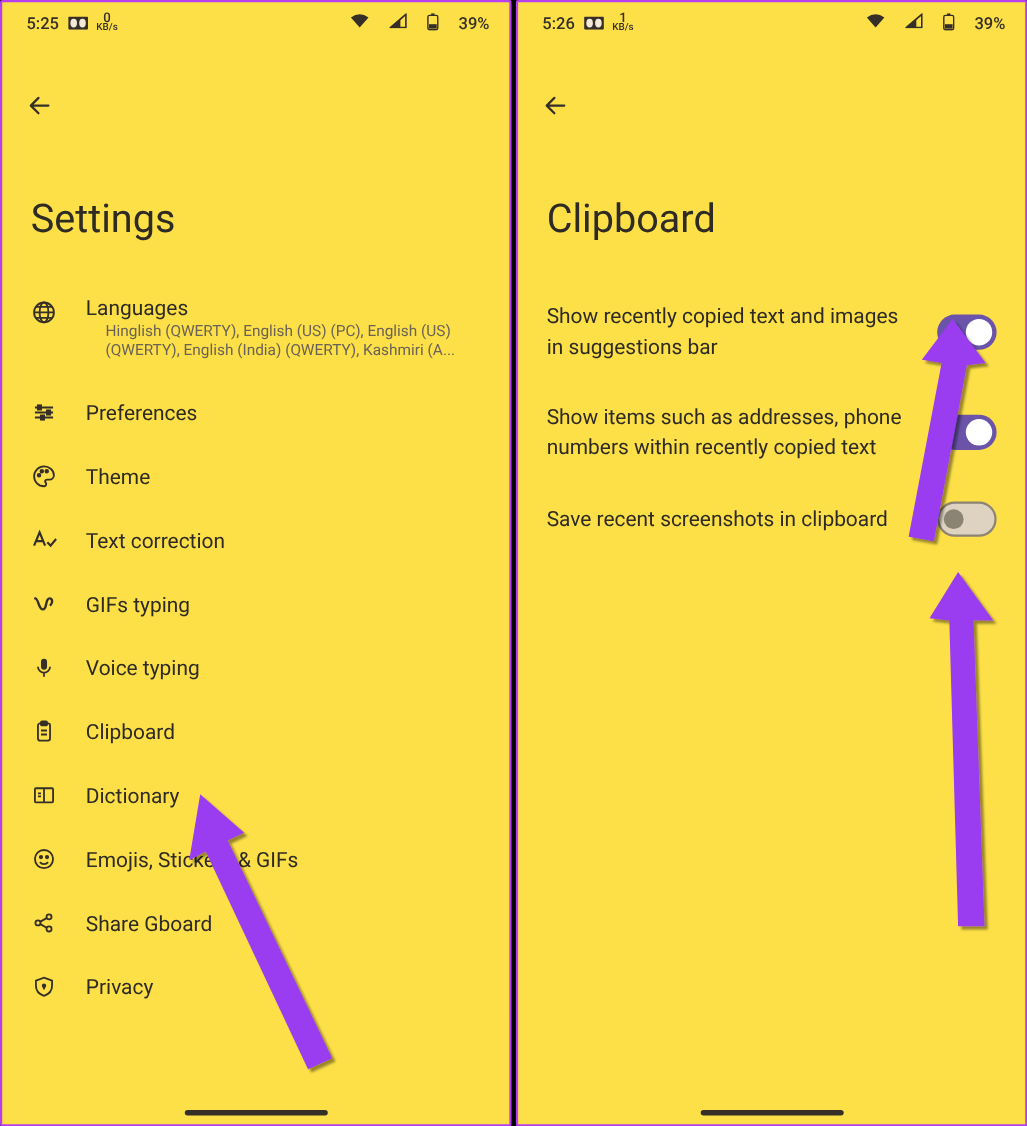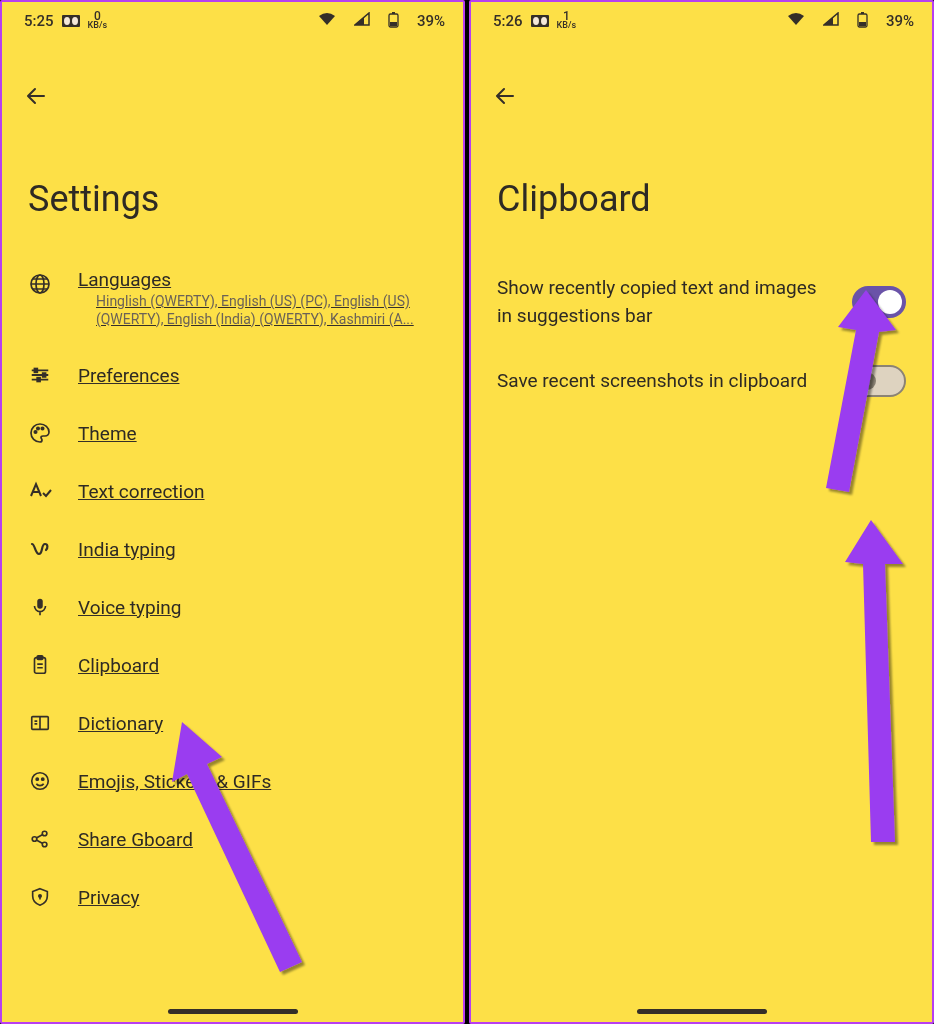--- a/index.html
+++ b/index.html
@@ -52,21 +52,21 @@
     align-items: center;
     gap: 26px;
     padding: 16px 4px;
     min-height: 58px;
   }
   .setting-icon {
     width: 24px; height: 24px;
     flex: 0 0 24px;
     display:flex; align-items:center; justify-content:center;
   }
-  .setting-text { flex: 1; min-width: 0; text-decoration: underline; }
+  .setting-text { flex: 1; min-width: 0; }
   .setting-label { font-size: 19px; font-weight: 400; color: #2e2a24; }
   .setting-sub { font-size: 14px; color: #6b6257; line-height: 1.25; margin-top:2px;margin-left:18px;}
   .lang-row { align-items: flex-start; padding-top:12px; padding-bottom:18px;}
   .lang-row .setting-icon { margin-top: 4px; }
 
   
   .clip-list { padding: 0 22px; }
   .clip-row {
     display: flex;
     align-items: center;
@@ -224,21 +224,21 @@
         </div>
     </div>
 
     <div class="setting-row">
       <span class="setting-icon">
         <svg width="24" height="24" viewBox="0 0 24 24" fill="none" stroke="#352f28" stroke-width="2.2" stroke-linecap="round">
             <path d="M4 7c3 0 3 10 7 10s2-10 6-10c3 0 3 4 1 6"></path>
           </svg>
       </span>
       <div class="setting-text">
-          <div class="setting-label">India typing</div>
+          <div class="setting-label">GIFs typing</div>
         </div>
     </div>
 
     <div class="setting-row">
       <span class="setting-icon">
         <svg width="22" height="22" viewBox="0 0 24 24" fill="#352f28">
             <rect x="9" y="3" width="6" height="11" rx="3"></rect>
             <path d="M6 11a6 6 0 0 0 12 0M12 18v3" fill="none" stroke="#352f28" stroke-width="1.8"></path>
           </svg>
       </span>
@@ -380,20 +380,26 @@
 
   <div class="clip-list">
 
     <div class="clip-row">
       <div class="clip-label">Show recently copied text and images in suggestions bar</div>
       <div class="toggle on">
           <div class="knob"></div>
         </div>
     </div>
 
+    <div class="clip-row">
+      <div class="clip-label">Show items such as addresses, phone numbers within recently copied text</div>
+      <div class="toggle on">
+          <div class="knob"></div>
+        </div>
+    </div>
 
     <div class="clip-row">
       <div class="clip-label">Save recent screenshots in clipboard</div>
       <div class="toggle off">
           <div class="knob"></div>
         </div>
     </div>
 
   </div>
 

